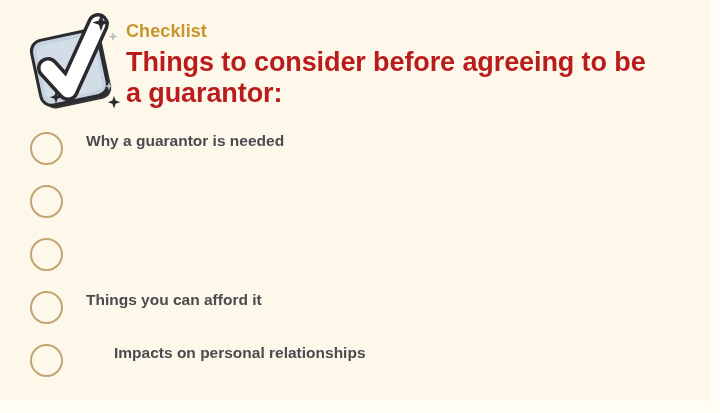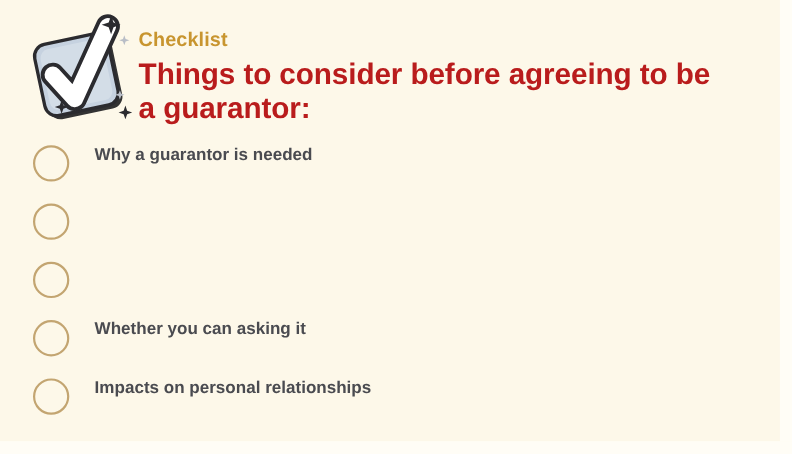--- a/index.html
+++ b/index.html
@@ -40,21 +40,21 @@
     background: #fffdf6;
   }
 
   
   .header {
     position: absolute;
     left: 22px;
     top: 8px;
     width: 670px;
     display: flex;
-    align-items: center;
+    align-items: flex-start;
   }
   .icon-wrap {
     width: 100px;
     height: 110px;
     flex: 0 0 100px;
     position: relative;
   }
   .icon-wrap svg {
     display: block;
   }
@@ -91,20 +91,21 @@
     list-style: none;
   }
   .check-item {
     display: flex;
     align-items: flex-start;
     height: 33px;
     margin-bottom: 20px;
   }
   .check-item:last-child {
     margin-bottom: 0;
+    gap: 28px;
   }
   .check-circle {
     flex: 0 0 33px;
     width: 33px;
     height: 33px;
     border: 2px solid #c3a571;
     border-radius: 50%;
     background: transparent;
     box-sizing: border-box;
   }
@@ -168,21 +169,21 @@
     <li class="check-item">
       <span class="check-circle"></span>
     </li>
 
     <li class="check-item">
       <span class="check-circle"></span>
     </li>
 
     <li class="check-item">
       <span class="check-circle"></span>
-      <span class="check-label">Whether you can asking it</span>
+      <span class="check-label">Things you can afford it</span>
     </li>
 
     <li class="check-item">
       <span class="check-circle"></span>
       <span class="check-label">Impacts on personal relationships</span>
     </li>
 
   </ul>
 
 </div>

